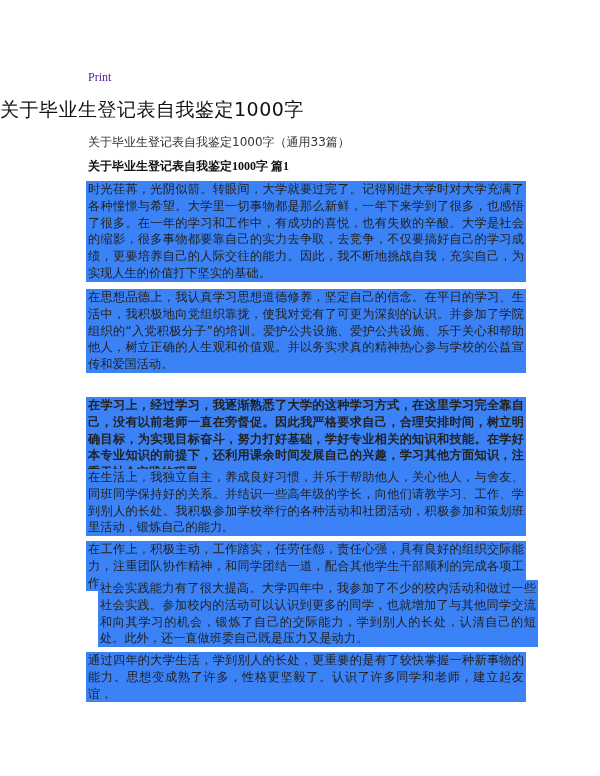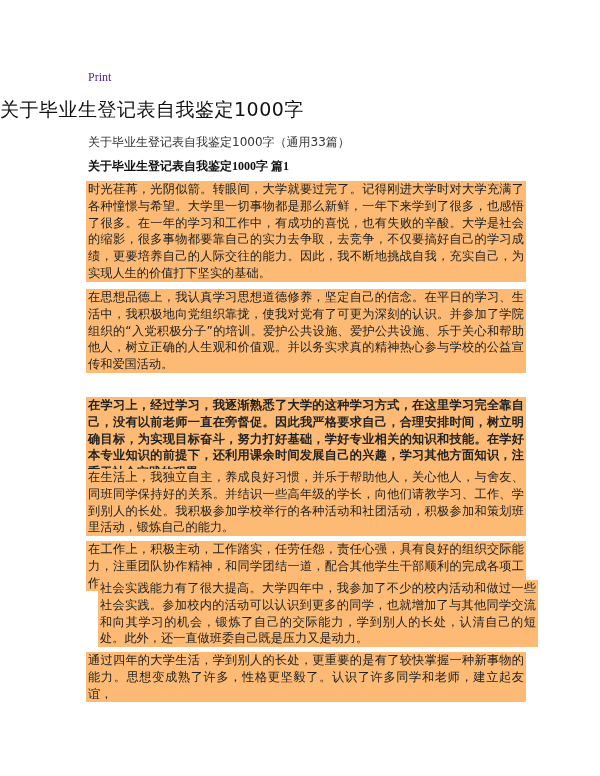--- a/index.html
+++ b/index.html
@@ -5,21 +5,21 @@
   html, body { margin: 0; padding: 0; background: #ffffff; }
   body { width: 600px; height: 776px; position: relative; overflow: hidden;
          font-family: "DejaVu Sans", sans-serif; color: #222; }
   .print { position: absolute; left: 88px; top: 70px; font-family: "Liberation Serif", serif;
            font-size: 12px; color: #4c1d95; }
   .title { position: absolute; left: 0; width: 600px; top: 97px; text-align: left;
            font-size: 19px; color: #111; letter-spacing: 0.5px; }
   .subtitle { position: absolute; left: 88px; top: 134px; font-size: 12px; color: #333; }
   .section { position: absolute; left: 88px; top: 158px; font-size: 12px; font-weight: bold; color: #111;
              font-family: Liberation Serif, serif; }
-  .para { position: absolute; left: 86px; width: 436px; background: #fdba74;
+  .para { position: absolute; left: 86px; width: 436px; background: #3b82f6;
           font-size: 12.2px; line-height: 16.8px; color: #222; padding: 0 2px; text-align: justify; }
 </style>
 </head>
 <body>
 
 <div class="print">Print</div>
 
 <div class="title">关于毕业生登记表自我鉴定1000字</div>
 
 <div class="subtitle">关于毕业生登记表自我鉴定1000字（通用33篇）</div>

